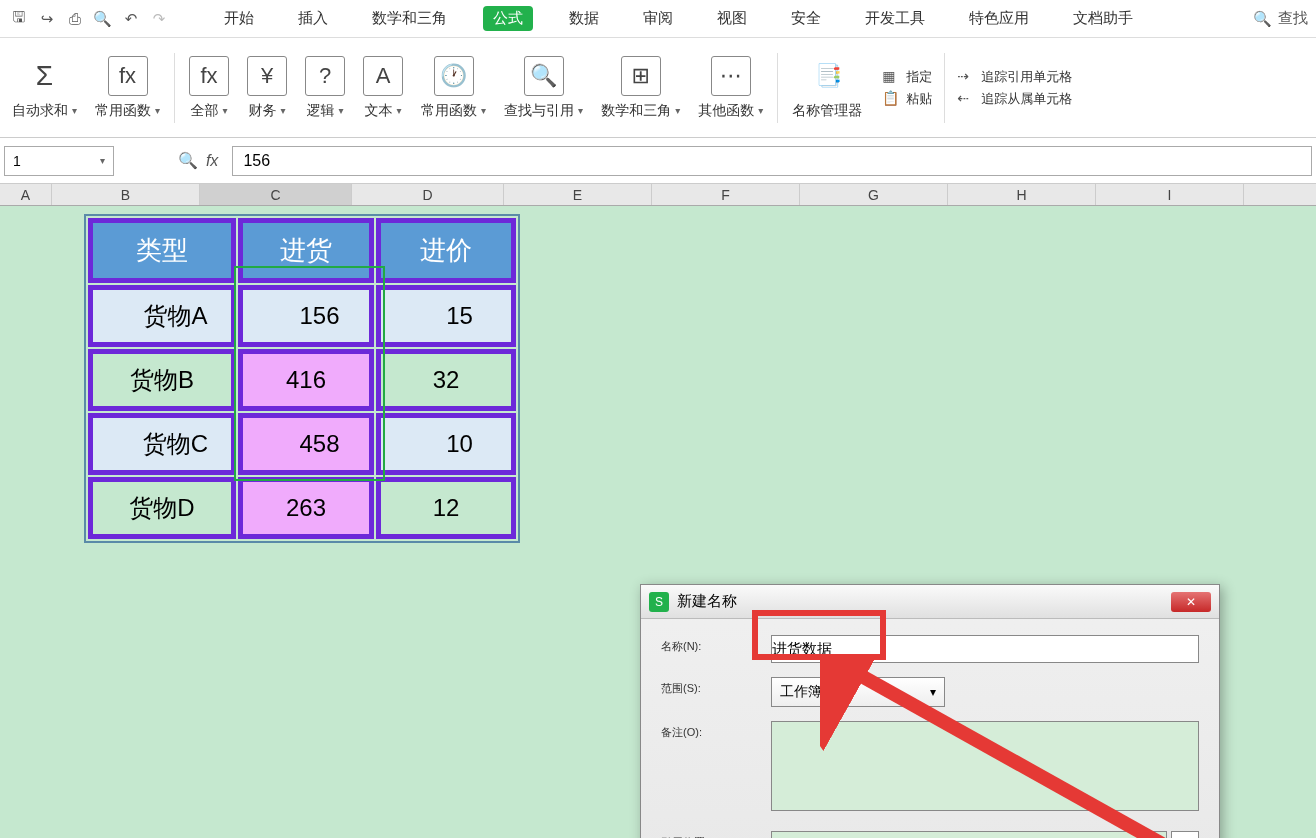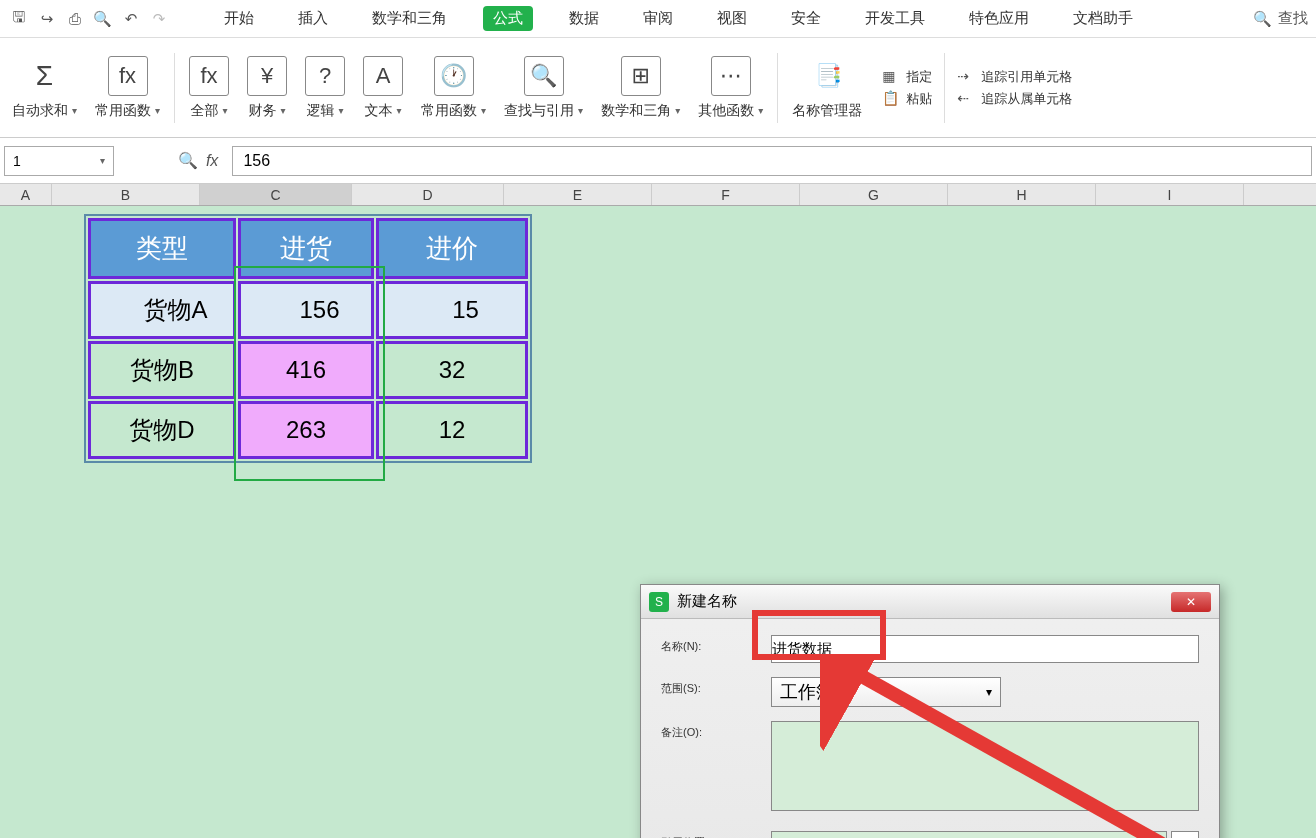--- a/index.html
+++ b/index.html
@@ -37,40 +37,40 @@
 .col-headers { display: flex; background: #e8e8e8; border-bottom: 1px solid #aaa; height: 22px; position: relative; }
 .col-h { text-align: center; font-size: 14px; color: #444; border-right: 1px solid #ccc; line-height: 22px; }
 .col-h.A { width: 52px; }
 .col-h.B { width: 148px; }
 .col-h.C { width: 152px; background: #d0d0d0; }
 .col-h.D { width: 152px; }
 .col-h.rest { width: 148px; }
 
 .datatable { position: absolute; left: 84px; top: 30px; border: 2px solid #5a8aa8; }
 .datatable tr { }
-.datatable td { border: 3px solid #6d28d9; text-align: center; font-size: 24px; padding: 10px 8px; }
+.datatable td { border: 5px solid #6d28d9; text-align: center; font-size: 24px; padding: 10px 8px; }
 .datatable .hdr td { background: #5b9bd5; color: #fff; font-size: 26px; }
 .datatable td.colB { width: 148px; }
 .datatable td.colC { width: 136px; }
-.datatable td.colD { width: 152px; }
+.datatable td.colD { width: 140px; }
 .datatable .r-odd td { background: #dce9f5; padding-left: 35px; }
 .datatable .r-even td { background: #c5e8cf; }
 .datatable .sel td.colC { background: #f0abfc; }
 .sel-outline { position: absolute; border: 2px solid #22aa44; pointer-events: none; }
 
 
 .dialog { position: absolute; left: 640px; top: 400px; width: 580px; background: linear-gradient(#f0f0f0,#e8e8e8); border: 1px solid #888; box-shadow: 3px 3px 12px rgba(0,0,0,0.3); }
 .dialog-title { height: 34px; background: linear-gradient(#fafafa,#e0e0e0); display: flex; align-items: center; padding: 0 8px; border-bottom: 1px solid #bbb; font-size: 15px; }
 .dialog-title .tlogo { width: 20px; height: 20px; background: #22b14c; color: #fff; border-radius: 3px; display: flex; align-items: center; justify-content: center; font-size: 12px; margin-right: 8px; }
 .dialog-title .dclose { margin-left: auto; width: 40px; height: 20px; background: linear-gradient(#e57373,#c62828); color:#fff; border-radius:3px; display:flex; align-items:center; justify-content:center; font-size:12px; cursor:pointer; }
 .dialog-body { padding: 16px 20px; }
 .drow { display: flex; align-items: flex-start; margin-bottom: 14px; }
 .drow .dlbl { width: 110px; font-size: 11px; color: #333; padding-top: 4px; }
 .drow .dinput { flex: 1; height: 28px; border: 1px solid #888; padding: 0 0; font-size: 15px; background: #fff; }
-.drow .dselect { width: 230px; height: 30px; border: 1px solid #888; background: linear-gradient(#fff,#eee); padding: 0 8px; font-size: 18px; display:flex; align-items:center; justify-content:space-between; }
+.drow .dselect { width: 174px; height: 30px; border: 1px solid #888; background: linear-gradient(#fff,#eee); padding: 0 8px; font-size: 14px; display:flex; align-items:center; justify-content:space-between; }
 .drow .dselect::after { content: '▾'; font-size: 12px; }
 .drow .dtextarea { flex: 1; height: 90px; border: 1px solid #888; background: #d5edd8; resize: none; }
 .drow .dref { flex: 1; height: 30px; border: 1px solid #888; background: #d5edd8; padding: 0 8px; font-size: 15px; display:flex; align-items:center; }
 .drow .refbtn { width: 28px; height: 30px; border: 1px solid #888; margin-left: 4px; display:flex; align-items:center; justify-content:center; font-size:13px; cursor:pointer; background:#fff; }
 
 .red-box { position: absolute; border: 6px solid #e53935; pointer-events: none; }
 .arrow-svg { position: absolute; pointer-events: none; }
 </style>
 </head>
 <body>
@@ -207,20 +207,25 @@
     <tr class="r-odd">
       <td class="colB">货物A</td>
       <td class="colC">156</td>
       <td class="colD">15</td>
     </tr>
     <tr class="r-even sel">
       <td class="colB">货物B</td>
       <td class="colC">416</td>
       <td class="colD">32</td>
     </tr>
+    <tr class="r-odd sel">
+      <td class="colB">货物C</td>
+      <td class="colC">458</td>
+      <td class="colD">10</td>
+    </tr>
     <tr class="r-even sel">
       <td class="colB">货物D</td>
       <td class="colC">263</td>
       <td class="colD">12</td>
     </tr>
   </tbody>
     </table>
 
   <div class="sel-outline" style="left:234px; top:82px; width:151px; height:215px;"></div>
 

